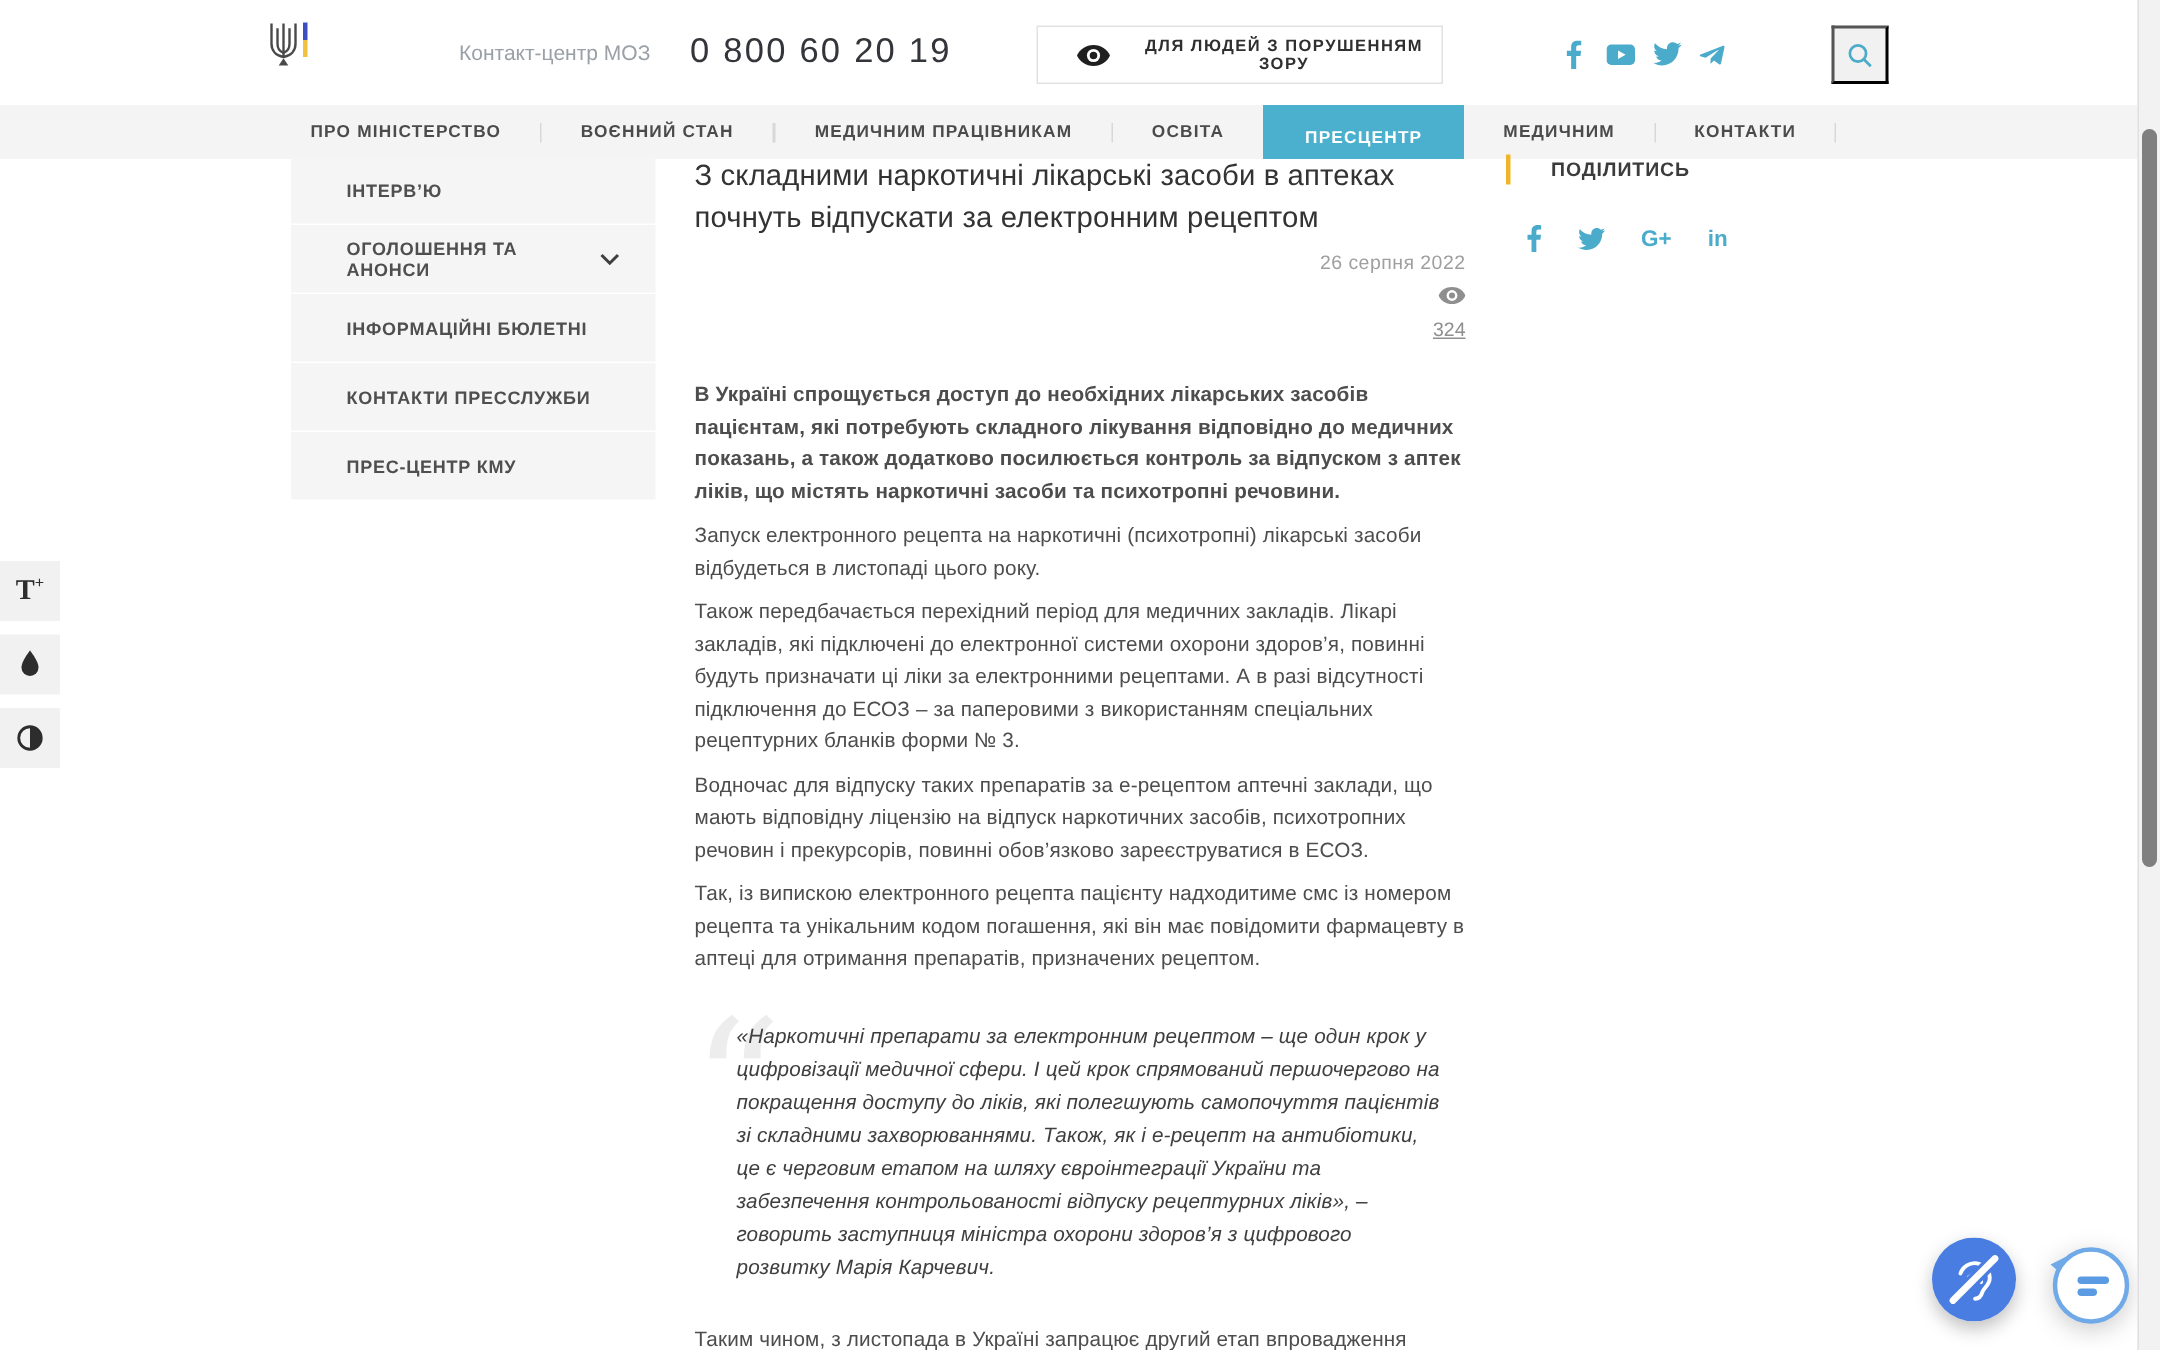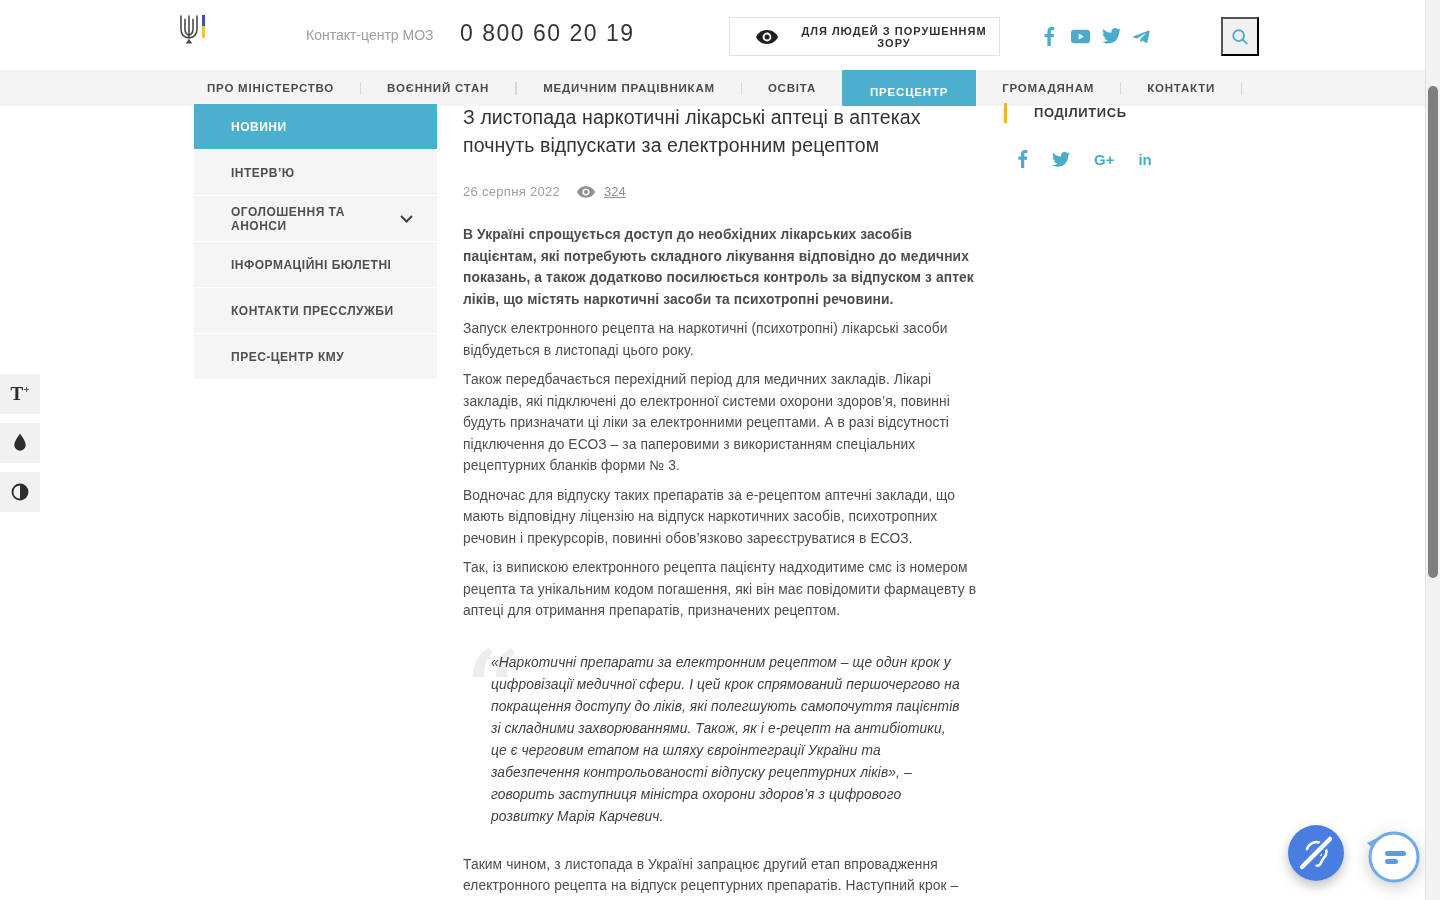--- a/index.html
+++ b/index.html
@@ -7,21 +7,21 @@
               font-family:"Liberation Sans", sans-serif; }
   .page { position:relative; width:1440px; height:900px; background:#fff; }
 
   
   .header { position:absolute; top:0; left:0; width:1440px; height:70px; background:#fff; }
   .logo { position:absolute; left:177px; top:13px; width:24px; height:34px; }
   .flag-line { position:absolute; left:202px; top:15px; width:3px; height:23px;
                background:linear-gradient(#3b4fc0 50%, #f2c23e 50%); }
   .contact-label { position:absolute; left:306px; top:27px; font-size:14px; color:#9aa0a6; }
   .phone { position:absolute; left:460px; top:20px; font-size:23px; color:#33353a; letter-spacing:1.5px; }
-  .vision-btn { position:absolute; left:729px; top:17px; width:271px; height:39px; background:#fff;
+  .vision-btn { position:absolute; left:691px; top:17px; width:271px; height:39px; background:#fff;
                 border:1px solid #e2e2e2; display:flex; align-items:center; justify-content:flex-start;
                 gap:11px; cursor:pointer;padding-left:26px; }
   .vision-btn span { font-size:11px; font-weight:700; letter-spacing:1px; color:#2f2f2f; }
   .social { position:absolute; left:1040px; top:25px; display:flex; gap:12px; align-items:center; height:22px; }
   .social .sico { width:19px; height:19px; display:flex; align-items:center; justify-content:center; cursor:pointer; }
   .search-btn { position:absolute; left:1221px; top:17px; width:38px; height:39px; background:#f1f1f1;
                 display:flex; align-items:center; justify-content:center; cursor:pointer; }
 
   
   .nav { position:absolute; top:70px; left:0; width:1425px; height:36px; background:#f4f4f4;
@@ -42,21 +42,21 @@
   
   .a11y { position:absolute; left:0; top:374px; width:40px; }
   .a11y-btn { width:40px; height:40px; background:#f1f1f1; margin-bottom:9px; display:flex;
               align-items:center; justify-content:center; cursor:pointer; color:#2d2d2d; }
   .tplus { font-family:"Liberation Serif", serif; font-size:19px; font-weight:700; color:#2d2d2d; }
   .tplus sup { font-size:11px; }
 
   
   .article { position:absolute; left:463px; top:104px; width:514px; }
   .article h1 { font-size:19.5px; font-weight:400; color:#333; line-height:1.42; letter-spacing:.1px; }
-  .meta { margin-top:25px; display:flex; align-items:center; gap:9px; }
+  .meta { margin-top:8px; display:flex; align-items:flex-end; gap:9px;flex-direction:column; }
   .meta .date { font-size:13px; color:#9f9f9f; letter-spacing:.3px; }
   .meta .views { font-size:13px; color:#8f8f8f;text-decoration:underline; }
   .meta .eye { margin-left:8px; display:flex; align-items:center; }
   .article p { margin:0 0 8px; font-size:13.8px; color:#4d4d4d; line-height:21.5px; letter-spacing:.1px; }
   .article p.first { margin-top:25px;font-weight:bold; }
   .quote { position:relative; margin:30px 0 0 28px; width:472px; }
   .quote::before { content:"\201C"; position:absolute; left:-30px; top:-16px; font-family:"DejaVu Serif", serif;
                    font-size:118px; line-height:1; color:#ededed; z-index:0; }
   .quote .qtext { position:relative; z-index:1; display:block; font-style:italic; font-size:13.8px;
                   color:#3f3f3f; line-height:22px; letter-spacing:.1px; }
@@ -148,30 +148,27 @@
   <nav class="nav">
     <a class="nav-item">ПРО МІНІСТЕРСТВО</a>
     <span class="nav-sep"></span>
     <a class="nav-item">ВОЄННИЙ СТАН</a>
     <span class="nav-sep"></span>
     <span class="nav-sep"></span>
     <a class="nav-item">МЕДИЧНИМ ПРАЦІВНИКАМ</a>
     <span class="nav-sep"></span>
     <a class="nav-item">ОСВІТА</a>
     <a class="nav-item active">ПРЕСЦЕНТР</a>
-    <a class="nav-item">ГРОМАДЯНАМ</a>
+    <a class="nav-item">МЕДИЧНИМ</a>
     <span class="nav-sep"></span>
     <a class="nav-item">КОНТАКТИ</a>
     <span class="nav-sep"></span>
   </nav>
 
   <aside class="sidebar">
-    <div class="side-item active">
-      <span>НОВИНИ</span>
-    </div>
     <div class="side-item">
       <span>ІНТЕРВ’Ю</span>
     </div>
     <div class="side-item">
       <span>ОГОЛОШЕННЯ ТА АНОНСИ</span>
       <span class="chev">
         <svg width="13" height="8" viewBox="0 0 13 8" fill="none" stroke="#3f3f3f" stroke-width="2">
             <path d="M1 1l5.5 5.5L12 1"></path>
           </svg>
       </span>
@@ -202,21 +199,21 @@
       <span style="display:flex;">
         <svg width="18" height="18" viewBox="0 0 24 24">
           <circle cx="12" cy="12" r="10" fill="none" stroke="#2d2d2d" stroke-width="2.5"></circle>
           <path d="M12 2a10 10 0 0 1 0 20z" fill="#2d2d2d"></path>
         </svg>
       </span>
     </div>
   </div>
 
   <main class="article">
-    <h1>З листопада наркотичні лікарські аптеці в аптеках почнуть відпускати за електронним рецептом</h1>
+    <h1>З складними наркотичні лікарські засоби в аптеках почнуть відпускати за електронним рецептом</h1>
     <div class="meta">
       <span class="date">26 серпня 2022</span>
       <span class="eye">
         <svg width="18" height="12" viewBox="0 0 22 14">
           <path d="M11 0C6 0 1.8 2.8 0 7c1.8 4.2 6 7 11 7s9.2-2.8 11-7C20.2 2.8 16 0 11 0z" fill="#8f8f8f"></path>
           <circle cx="11" cy="7" r="4.4" fill="#fff"></circle>
           <circle cx="11" cy="7" r="2.5" fill="#8f8f8f"></circle>
         </svg>
       </span>
       <span class="views">324</span>

